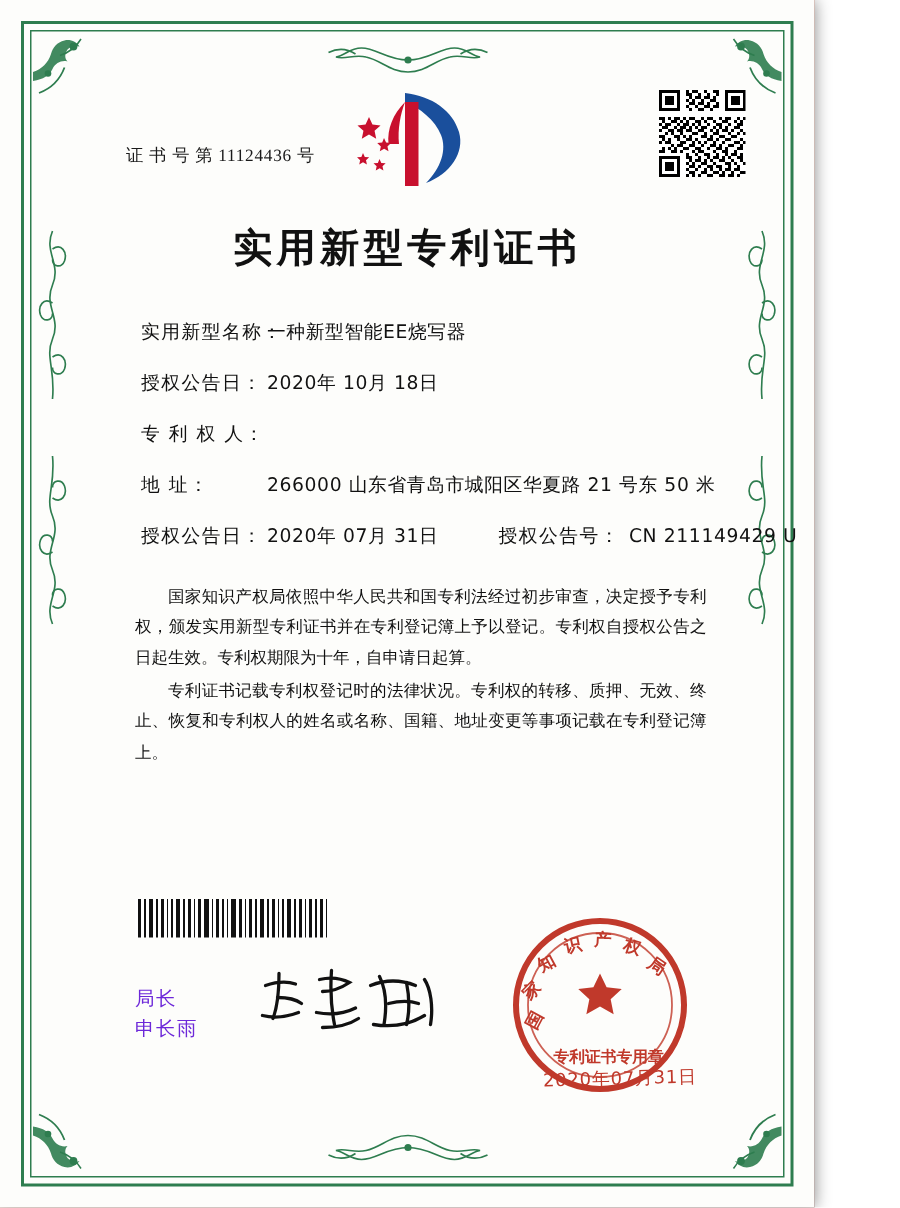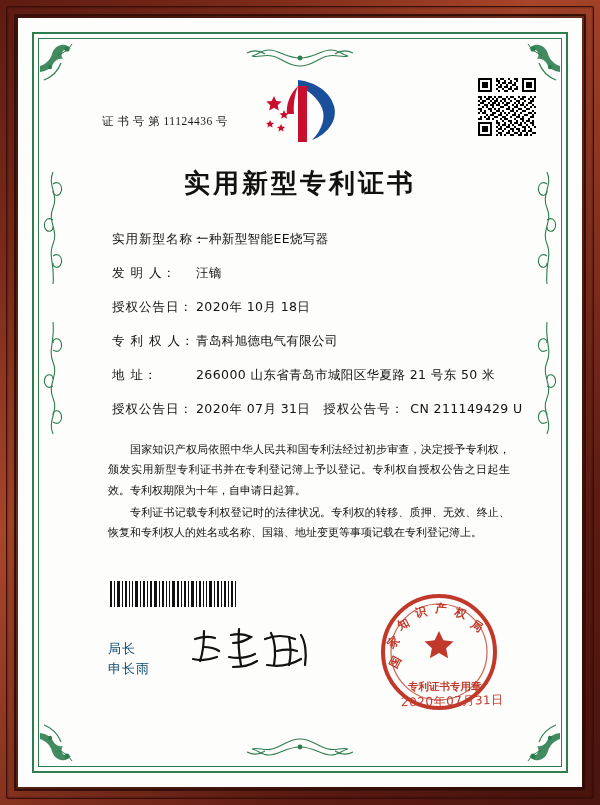--- a/index.html
+++ b/index.html
@@ -10,25 +10,24 @@
   body {
     width: 600px;
     height: 805px;
     font-family: "Liberation Sans", sans-serif;
     overflow: hidden;
   }
 
   
   .certificate {
     position: relative;
-    width: 600px;
+    width: 543px;
     height: 805px;
     box-sizing: border-box;
     background: linear-gradient(135deg, #5e1b12 0%, #7b2a19 18%, #a8452a 38%, #8b3520 55%, #5e1b12 78%, #4a140d 100%);
-    padding: 18px;
   }
   .frame-bevel {
     position: absolute;
     inset: 6px;
     border: 1px solid #3a0f09;
     border-radius: 2px;
     box-shadow: inset 0 0 3px rgba(0,0,0,.6);
     pointer-events: none;
   }
   .frame-inner-line {
@@ -180,21 +179,21 @@
   }
   .field-value {
     flex: 1;
     letter-spacing: .4px;
     white-space: nowrap;
     overflow: hidden;
     text-overflow: ellipsis;
   }
   .field-row.two .field-value { flex: none; }
   .field-row.two .field-label2 {
-    margin-left: 13px;
+    margin-left: 40px;
     letter-spacing: 1px;
     white-space: nowrap;
   }
 
   .paragraphs {
     margin-top: 22px;
     padding-left: 44px;
     padding-right: 26px;
     font-size: 11px;
     line-height: 1.85;
@@ -223,21 +222,21 @@
     height: 26px;
   }
   .barcode svg { width: 100%; height: 100%; display: block; }
 
   .director-block {
     position: absolute;
     left: 44px;
     top: 58px;
     font-size: 13px;
     font-family: "DejaVu Sans", sans-serif;
-    color: #0c4a6e;
+    color: #6d28d9;
     line-height: 1.55;
     letter-spacing: 1px;
   }
   .signature {
     position: absolute;
     left: 125px;
     top: 44px;
     width: 130px;
     height: 50px;
     color: #111;
@@ -586,30 +585,25 @@
       </div>
 
       <div class="doc-title">实用新型专利证书</div>
 
       <div class="fields">
         <div class="field-row">
           <div class="field-label">实用新型名称：</div>
           <div class="field-value">一种新型智能EE烧写器</div>
         </div>
         <div class="field-row">
-          <div class="field-label">发 明 人：</div>
-          <div class="field-value">汪镝</div>
-        </div>
-        <div class="field-row">
           <div class="field-label">授权公告日：</div>
           <div class="field-value">2020年 10月 18日</div>
         </div>
         <div class="field-row">
           <div class="field-label">专 利 权 人：</div>
-          <div class="field-value">青岛科旭德电气有限公司</div>
         </div>
         <div class="field-row">
           <div class="field-label">地 址：</div>
           <div class="field-value">266000 山东省青岛市城阳区华夏路 21 号东 50 米</div>
         </div>
         <div class="field-row two">
           <div class="field-label">授权公告日：</div>
           <div class="field-value">2020年 07月 31日</div>
           <div class="field-label2">授权公告号：</div>
           <div class="field-value" style="margin-left:6px">CN 211149429 U</div>

